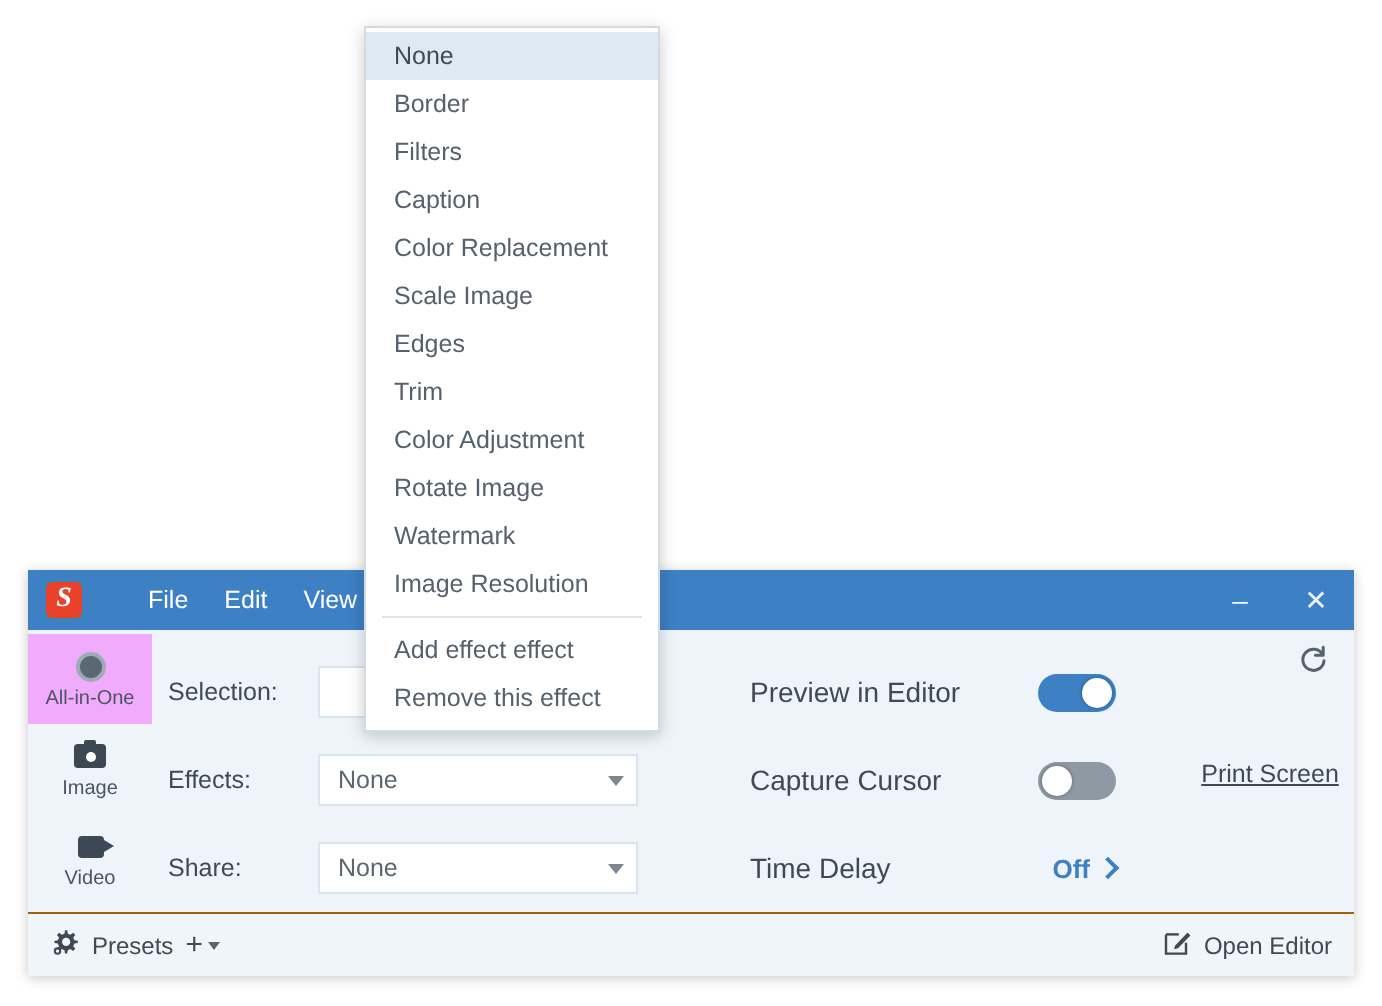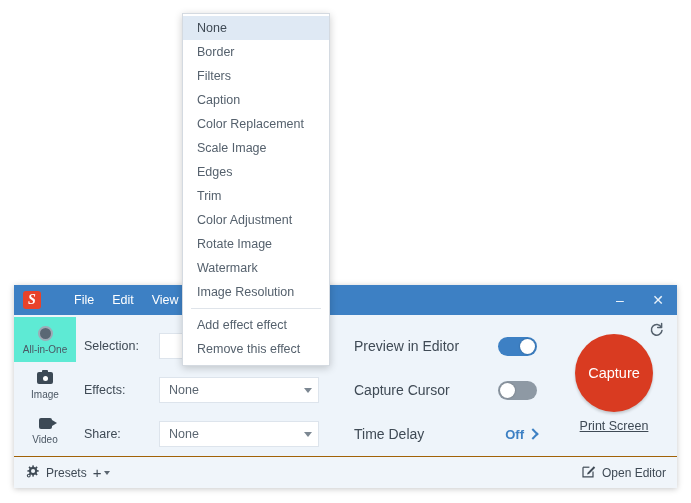--- a/index.html
+++ b/index.html
@@ -99,21 +99,21 @@
     width: 62px;
     height: 45px;
     display: flex;
     flex-direction: column;
     align-items: center;
     justify-content: center;
     color: #4a5663;
     font-size: 10px;
     cursor: default;
   }
-  .side-tab.active { background: #5eead4; }
+  .side-tab.active { background: #f0abfc; }
   .side-tab .ico { height: 18px; display:flex; align-items:center; justify-content:center; margin-bottom: 2px;}
   .side-tab .lbl { line-height: 11px; }
 
   .aio-circle {
     width: 15px; height: 15px; border-radius: 50%;
     border: 2.5px solid #9eaab6;
     background: #5a6874;
     box-sizing: border-box;
   }
   .cam-body {
@@ -138,20 +138,21 @@
     border-bottom: 3.5px solid transparent;
     border-left: 5px solid #3c4955;
   }
 
   
   #content {
     flex: 1;
     display: flex;
     background: #eef4fa;
     min-width: 0;
+    gap: 21px;
   }
 
   
   #settings-col {
     width: 270px;
     flex: none;
     padding-top: 9px;
   }
   .setting-row {
     display: flex;
@@ -420,23 +421,20 @@
           </span>
         </div>
       </div>
 
       <div id="capture-col">
         <div id="reset-icon">
           <svg width="17" height="17" viewBox="0 0 17 17">
             <path d="M13.3 6.2 A5.3 5.3 0 1 0 14 9.4" fill="none" stroke="#55616d" stroke-width="1.5" stroke-linecap="round"></path>
             <polyline points="13.6,2.6 13.6,6.6 9.7,6.6" fill="none" stroke="#55616d" stroke-width="1.5" stroke-linecap="round" stroke-linejoin="round"></polyline>
           </svg>
-        </div>
-        <div id="capture-button">
-          <span>Capture</span>
         </div>
         <div id="capture-hotkey">Print Screen</div>
       </div>
 
     </div>
   </div>
 
   <div id="bottom-bar">
     <div class="bb-left">
       <span>

